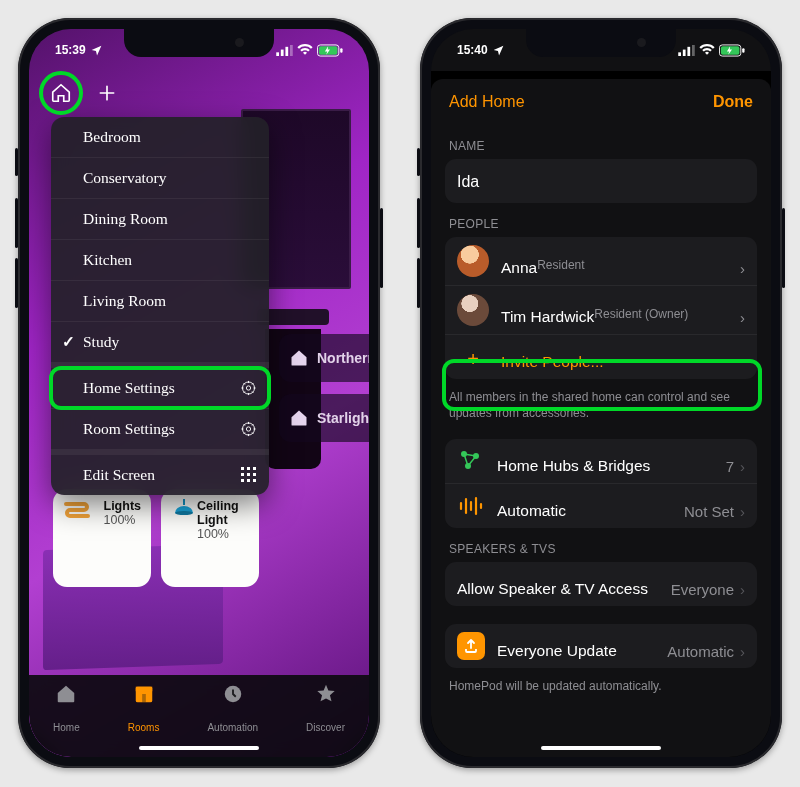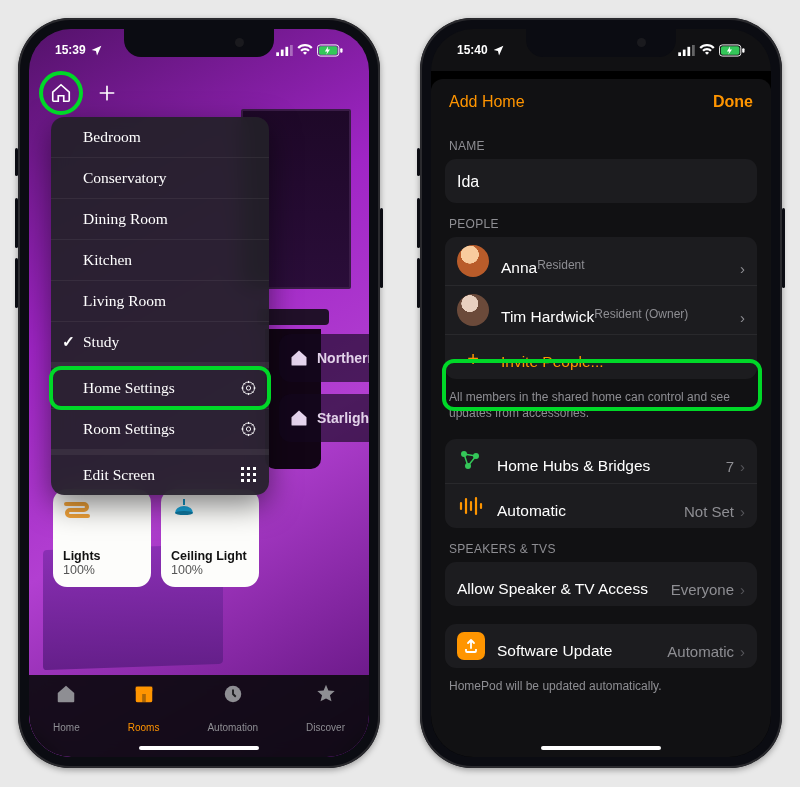--- a/index.html
+++ b/index.html
@@ -191,21 +191,21 @@
     top: 460px; left: 24px;
     display:flex; gap:10px;
     z-index: 20;
   }
   .acc-tile {
     width: 98px; height: 98px;
     background: #fdfdfb;
     border-radius: 14px;
     padding: 10px;
     color: #111;
-    display:flex; flex-direction:column; justify-content:space-between;
+    display:flex; flex-direction:row; justify-content:space-between;
     font-size: 12.5px;
     font-weight: 600;
   }
   .acc-icon { width: 28px; height: 22px; }
   .acc-sub { font-weight: 400; color: #555; }
   
   .tabbar {
     position: absolute;
     left: 0; right: 0; bottom: 0;
     height: 82px;
@@ -649,21 +649,21 @@
 
         <div style="height:18px"></div>
         <div class="card">
           <div class="cell">
             <div class="sw-icon">
               <svg width="16" height="16" viewBox="0 0 16 16">
                   <path fill="#fff" d="M8 2v8M8 2 5 5M8 2l3 3" stroke="#fff" stroke-width="1.8" stroke-linecap="round" stroke-linejoin="round"></path>
                   <path stroke="#fff" stroke-width="1.8" fill="none" d="M3 11v2a1 1 0 0 0 1 1h8a1 1 0 0 0 1-1v-2"></path>
                 </svg>
             </div>
-            <span>Software Update</span>
+            <span>Everyone Update</span>
             <span class="detail">
                 <span>Automatic</span>
                 <span class="chev">›</span>
               </span>
           </div>
         </div>
         <div class="sec-footer">HomePod will be updated automatically.</div>
       </div>
     </div>
 

